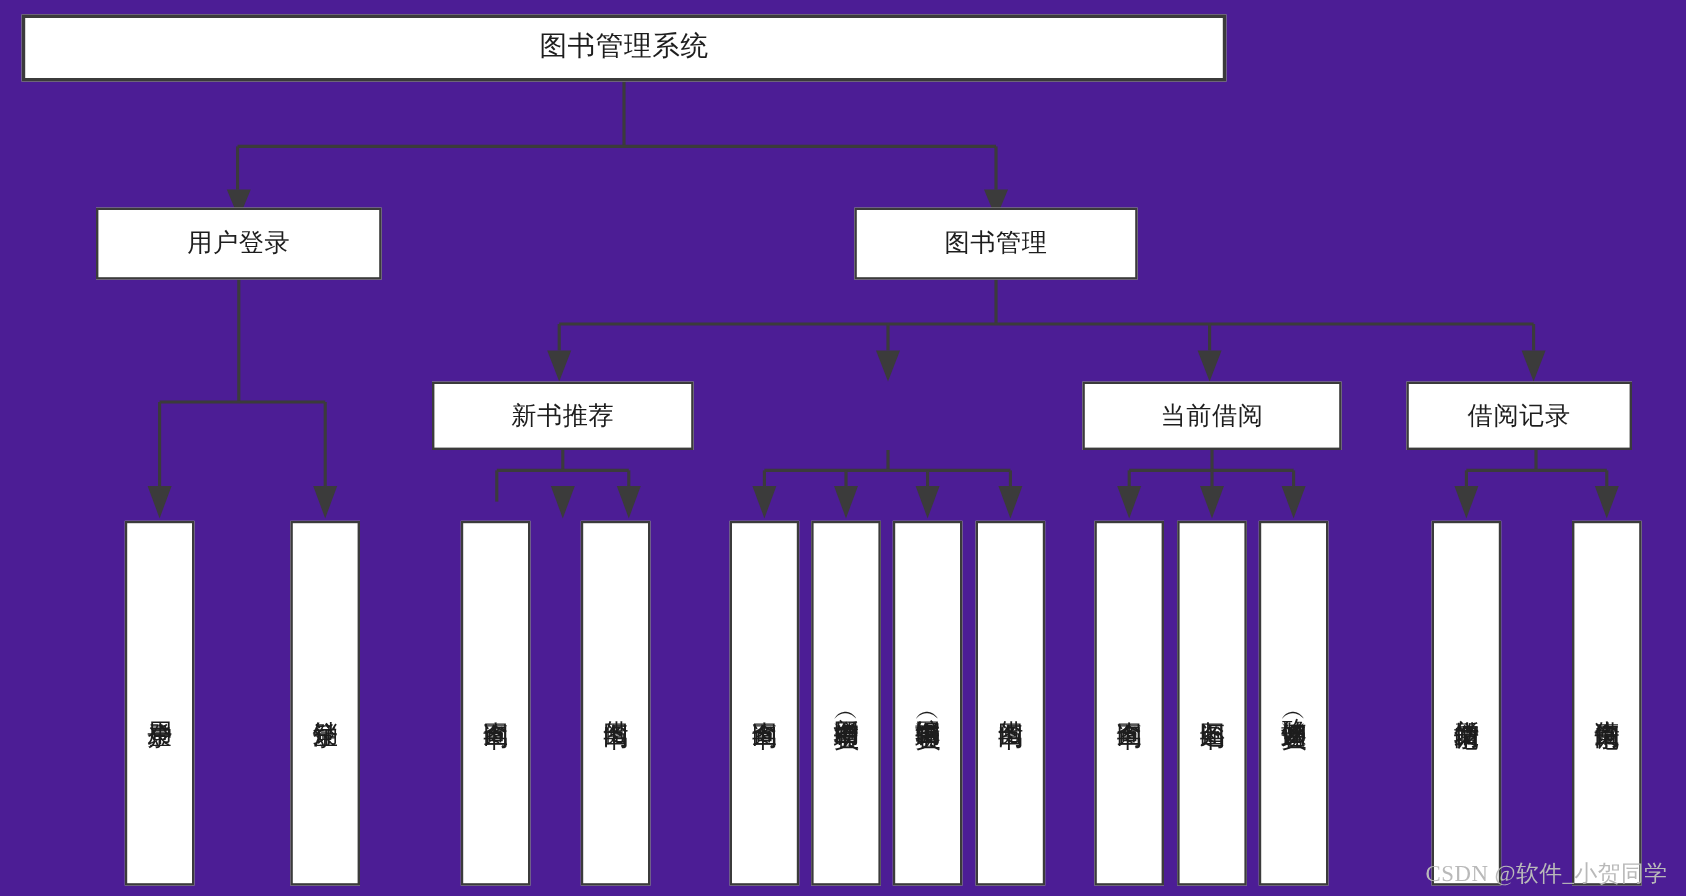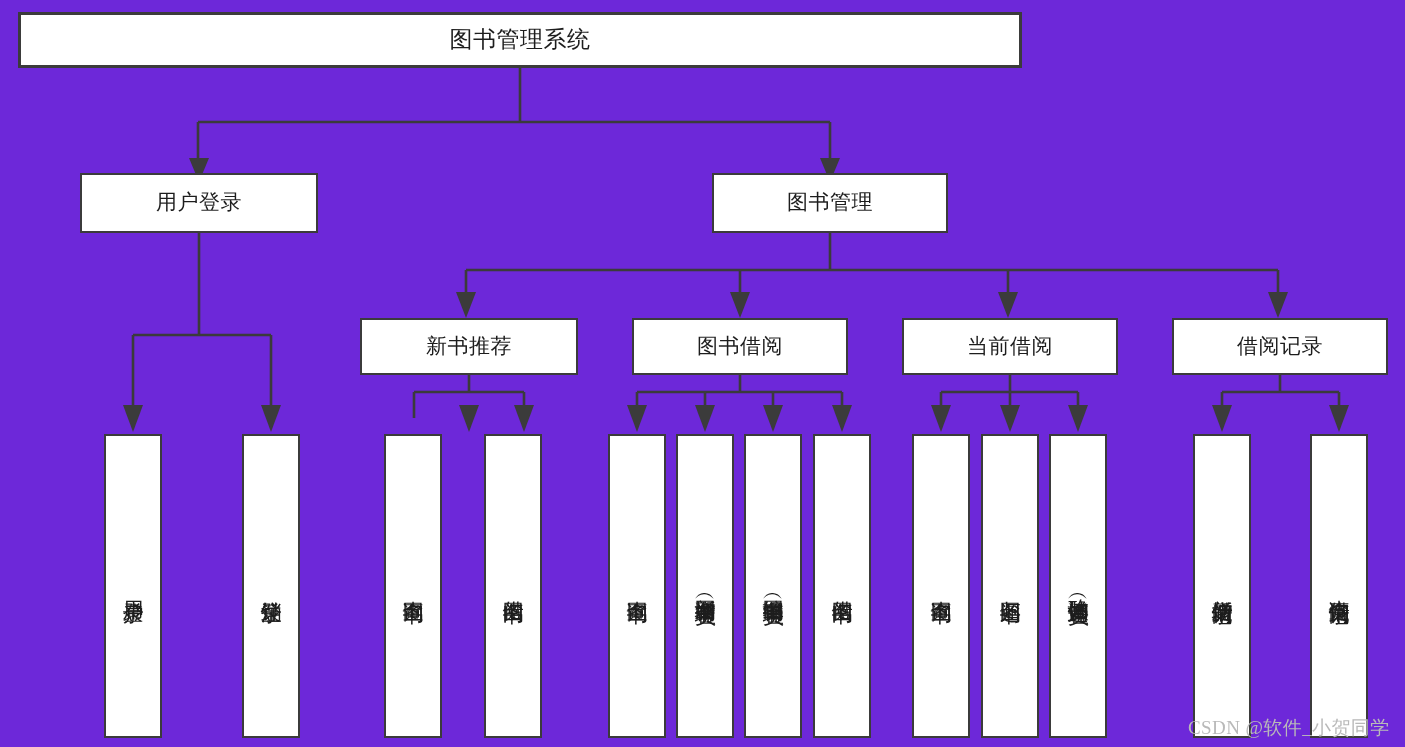--- a/index.html
+++ b/index.html
@@ -7,21 +7,21 @@
     padding: 0;
     background: #ffffff;
   }
   body {
     font-family: "DejaVu Sans", "Liberation Sans", sans-serif;
   }
   #canvas {
     position: relative;
     width: 1405px;
     height: 747px;
-    background: #6d28d9;
+    background: #4c1d95;
     overflow: hidden;
   }
   svg.wires {
     position: absolute;
     left: 0;
     top: 0;
     width: 1405px;
     height: 747px;
     pointer-events: none;
   }
@@ -164,29 +164,26 @@
   </div>
 
   <div class="node level2" style="left:360px; top:318px; width:218px; height:57px;">
     <span class="node-label">新书推荐</span>
   </div>
 
   <div class="node level1" style="left:712px; top:173px; width:236px; height:60px;">
     <span class="node-label">图书管理</span>
   </div>
 
-  <div class="node level2" style="left:632px; top:318px; width:216px; height:57px;">
-    <span class="node-label">图书借阅</span>
-  </div>
 
   <div class="node level2" style="left:902px; top:318px; width:216px; height:57px;text-align:center;">
     <span class="node-label">当前借阅</span>
   </div>
 
-  <div class="node level2" style="left:1172px; top:318px; width:216px; height:57px;">
+  <div class="node level2" style="left:1172px; top:318px; width:188px; height:57px;">
     <span class="node-label">借阅记录</span>
   </div>
 
   <div class="node leaf" style="left:104px; top:434px; width:58px; height:304px;">
     <span class="node-label">用户登录</span>
   </div>
 
   <div class="node leaf" style="left:242px; top:434px; width:58px; height:304px;">
     <span class="node-label">注销登录</span>
   </div>

